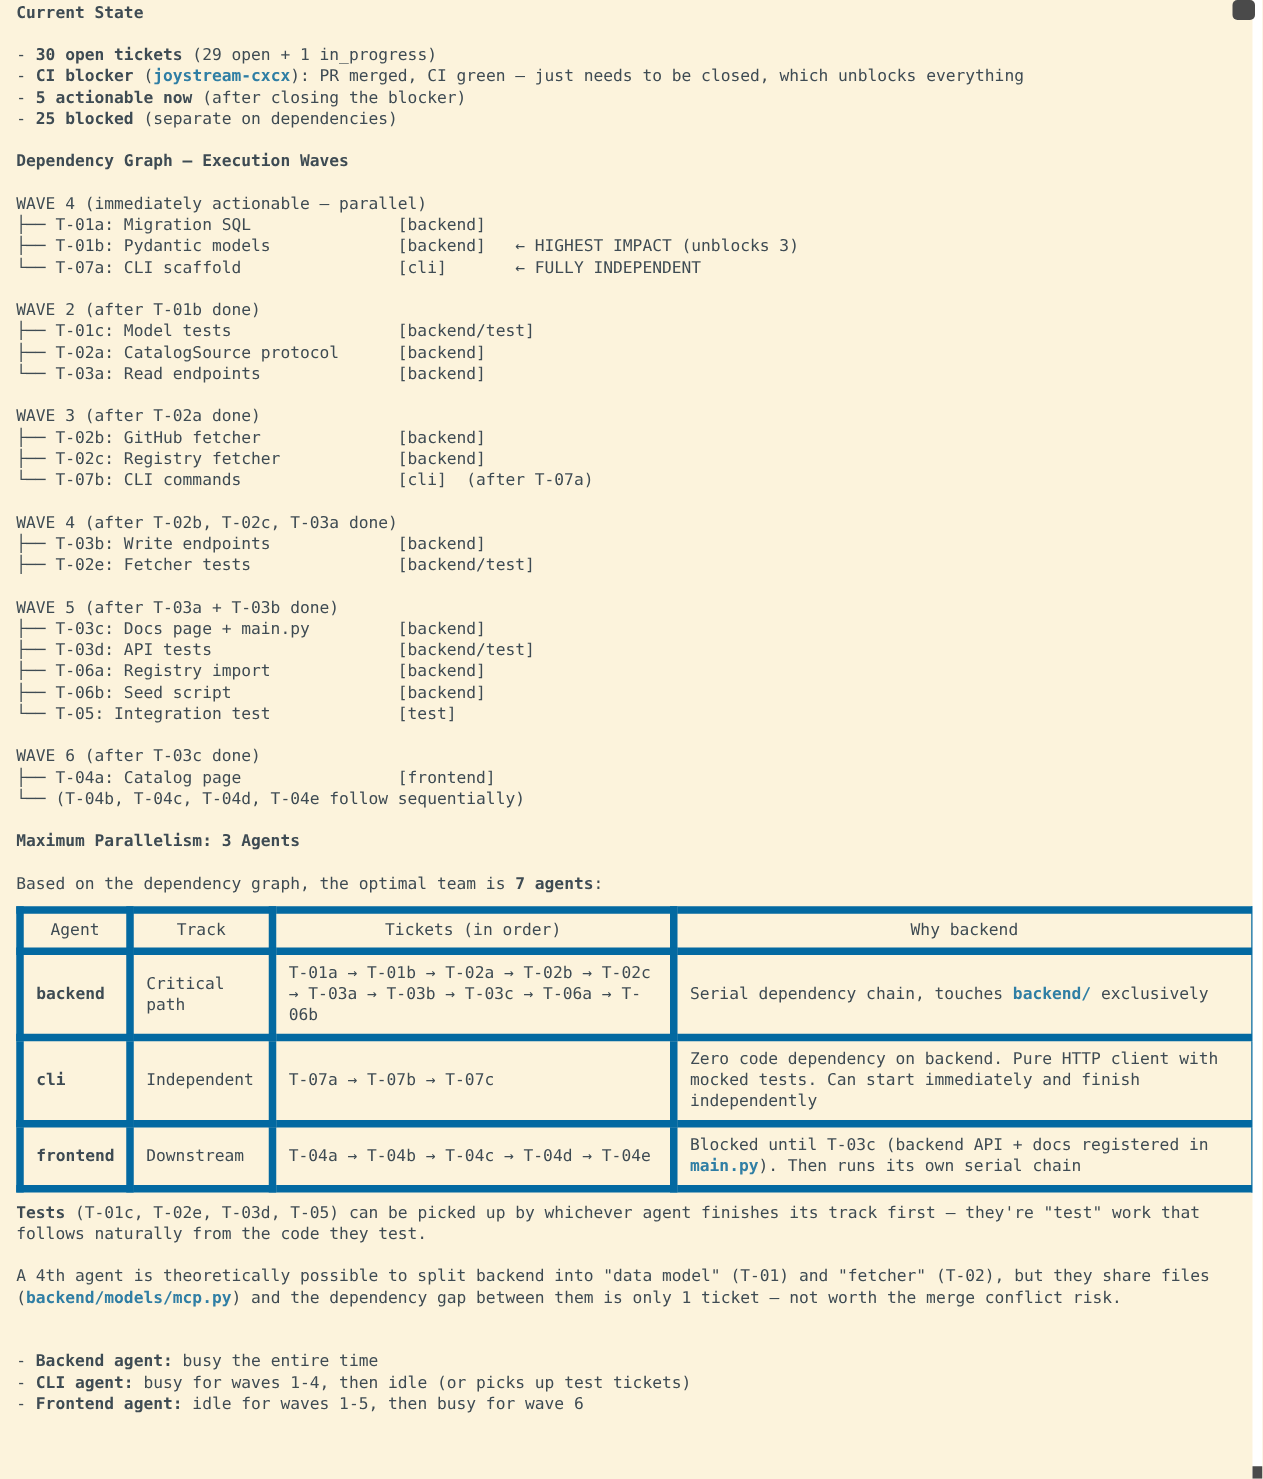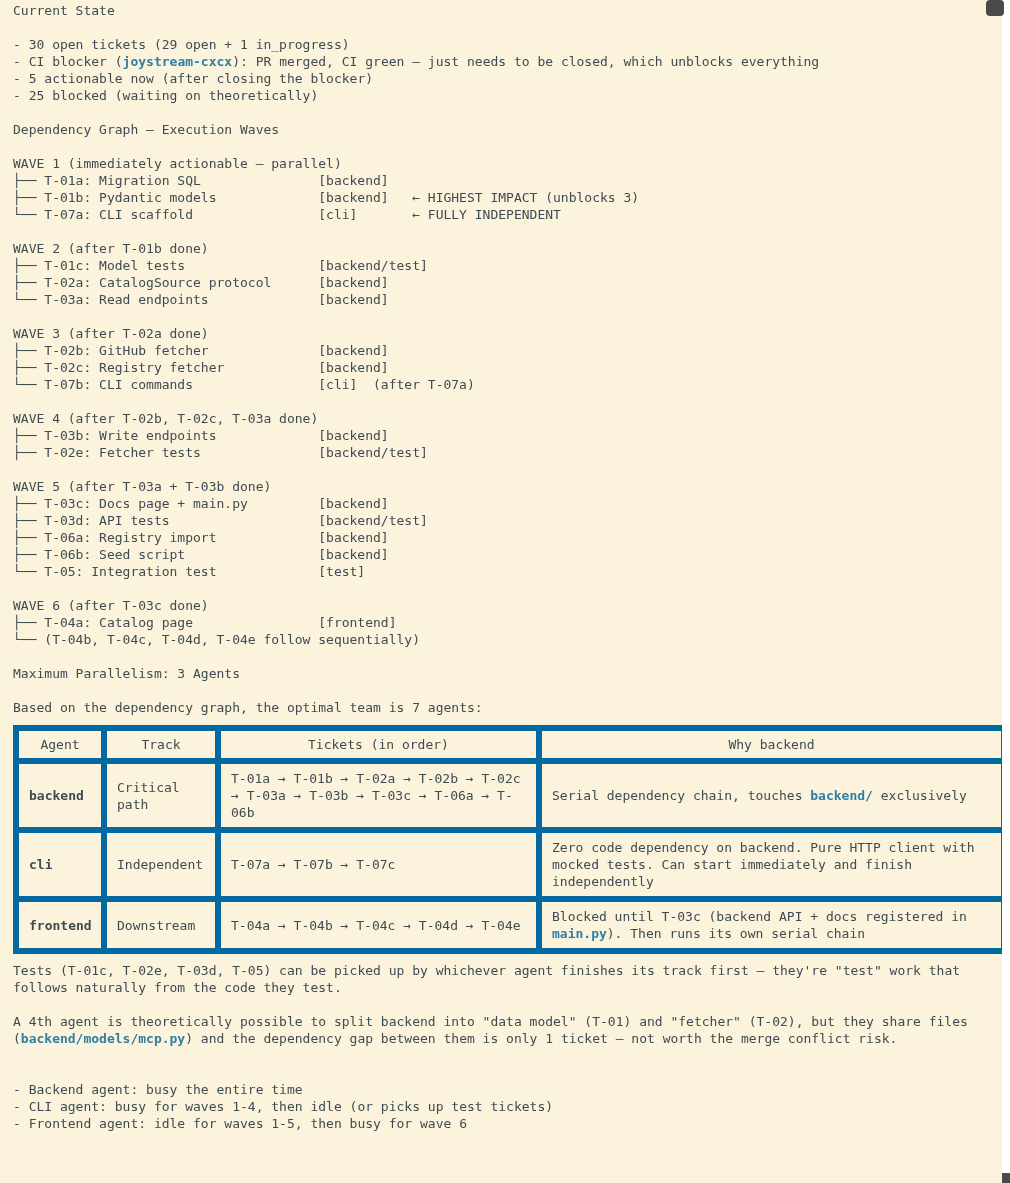--- a/index.html
+++ b/index.html
@@ -9,21 +9,21 @@
     color:#3e4b53;
     font-family:"DejaVu Sans Mono","Liberation Mono",monospace;
     font-size:13px;
     line-height:17px;
     overflow:hidden;
     position:relative;
   }
   .doc{padding:2px 13px 10px 13px;}
   .ln{white-space:pre;line-height:17px;}
   .par{white-space:normal;line-height:17px;max-width:984px;}
-  .b{font-weight:normal;}
+  .b{font-weight:bold;}
   .ac{color:#2f7ea4;font-weight:bold;}
   .gap{height:17px;}
   table{
     border-collapse:collapse;
     table-layout:fixed;
     width:994px;
     margin:9px 0 8px 0;
   }
   th,td{
     border:6px solid #0369a1;
@@ -54,28 +54,28 @@
 </head>
 <body>
 
 <div class="doc">
 
   <div class="ln b">Current State</div>
   <div class="gap"></div>
   <div class="ln"><span>- </span><span class="b">30 open tickets</span><span> (29 open + 1 in_progress)</span></div>
   <div class="ln"><span>- </span><span class="b">CI blocker</span><span> (</span><span class="ac">joystream-cxcx</span><span>): PR merged, CI green — just needs to be closed, which unblocks everything</span></div>
   <div class="ln"><span>- </span><span class="b">5 actionable now</span><span> (after closing the blocker)</span></div>
-  <div class="ln"><span>- </span><span class="b">25 blocked</span><span> (waiting on theoretically)</span></div>
+  <div class="ln"><span>- </span><span class="b">25 blocked</span><span> (separate on dependencies)</span></div>
   <div class="gap"></div>
 
   <div class="ln b">Dependency Graph — Execution Waves</div>
   <div class="gap"></div>
 
   <div>
-    <div class="ln">WAVE 1 (immediately actionable — parallel)</div>
+    <div class="ln">WAVE 4 (immediately actionable — parallel)</div>
     <div class="ln">├── T-01a: Migration SQL               [backend]</div>
     <div class="ln">├── T-01b: Pydantic models             [backend]   ← HIGHEST IMPACT (unblocks 3)</div>
     <div class="ln">└── T-07a: CLI scaffold                [cli]       ← FULLY INDEPENDENT</div>
   </div>
   <div class="gap"></div>
 
   <div>
     <div class="ln">WAVE 2 (after T-01b done)</div>
     <div class="ln">├── T-01c: Model tests                 [backend/test]</div>
     <div class="ln">├── T-02a: CatalogSource protocol      [backend]</div>

